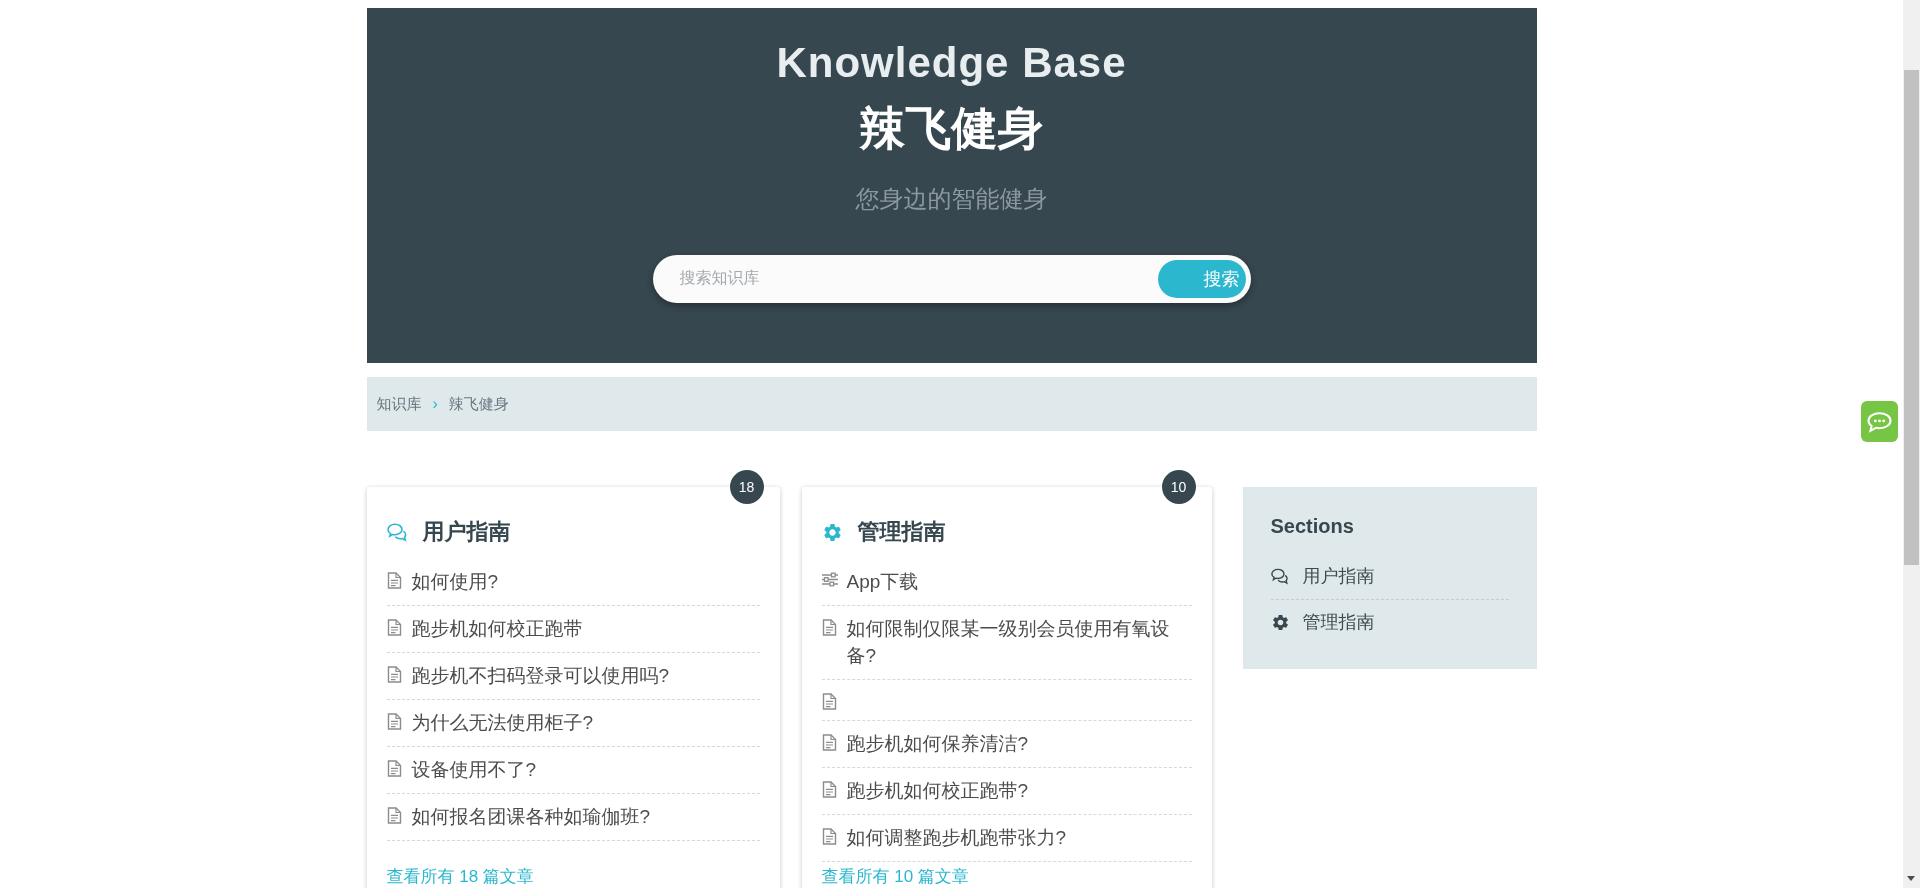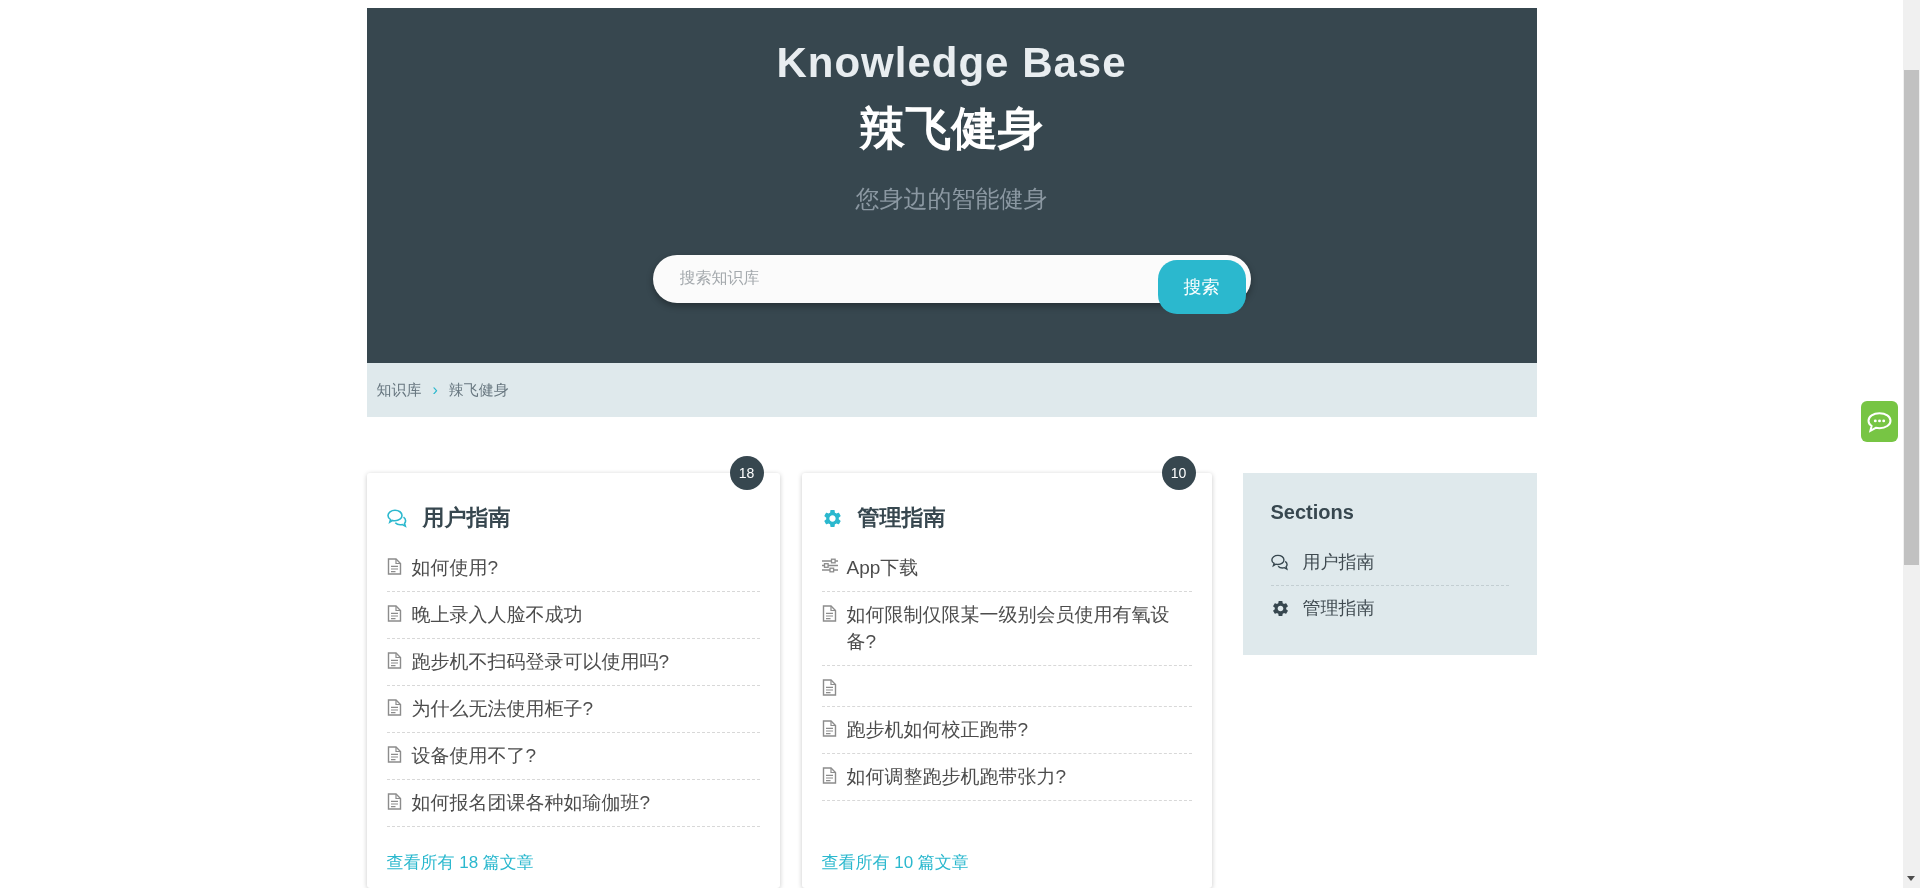--- a/index.html
+++ b/index.html
@@ -21,26 +21,26 @@
   .kb-title{margin:0;color:#e8edf0;font-size:42px;line-height:49px;font-weight:600;letter-spacing:1px;}
   .brand-title{margin:14px 0 0;color:#ffffff;font-size:46px;line-height:55px;font-weight:700;}
   .tagline{margin:28px 0 0;color:#8b98a2;font-size:24px;line-height:29px;}
 
   .searchbar{position:relative;width:598px;height:48px;margin:42px auto 0;
              background:#fbfbfb;border-radius:24px;box-shadow:0 3px 7px rgba(0,0,0,.33);}
   .searchbar input{position:absolute;left:25px;top:1px;height:44px;width:430px;border:0;outline:0;
                    background:transparent;font-size:16px;color:#555;
                    font-family:"Liberation Sans","DejaVu Sans",sans-serif;}
   .searchbar input::placeholder{color:#a4a9ad;}
-  .search-btn{position:absolute;right:5px;top:5px;height:54px;width:88px;border:0;border-radius:19px;
+  .search-btn{position:absolute;right:5px;top:5px;height:38px;width:88px;border:0;border-radius:19px;
               background:var(--c-accent);color:#fff;font-size:18px;cursor:pointer;
-              font-family:"Liberation Sans","DejaVu Sans",sans-serif;}
-
-  
-  .crumb-strip{width:1170px;margin:0 auto;height:54px;background:var(--c-panel_bg);}
+              font-family:"Liberation Sans","DejaVu Sans",sans-serif;text-align:right;}
+
+  
+  .crumb-strip{width:1170px;margin:14px auto;height:54px;background:var(--c-panel_bg);}
   .breadcrumb{display:flex;align-items:center;height:100%;padding-left:10px;font-size:15px;color:#67767f;}
   .breadcrumb a{color:#67767f;text-decoration:none;cursor:pointer;}
   .crumb-sep{color:var(--c-accent);margin:0 11px;font-size:16px;line-height:1;}
 
   
   .main{display:flex;margin-top:56px;align-items:flex-start;}
   .card{position:relative;width:413px;height:415px;background:#fff;border-radius:3px;
         box-shadow:0 1px 5px rgba(0,0,0,.22);padding:0 20px;display:flex;flex-direction:column;}
   .card.second{margin-left:22px;width:410px;}
   .badge{position:absolute;top:-17px;right:16px;width:34px;height:34px;border-radius:50%;
@@ -127,21 +127,21 @@
     <span class="row-title">如何使用?</span>
   </li>
           <li class="article-row">
     <span class="row-icon">
               <svg width="15" height="17" viewBox="0 0 15 17">
                 <path d="M1.5 1 h7.5 l4.5 4.5 v10.5 h-12 z" fill="none" stroke="currentColor" stroke-width="1.4"></path>
                 <path d="M9 1 v4.5 h4.5" fill="none" stroke="currentColor" stroke-width="1.2"></path>
                 <path d="M4 8.4 h7 M4 11 h7 M4 13.6 h4.5" fill="none" stroke="currentColor" stroke-width="1.2"></path>
               </svg>
             </span>
-    <span class="row-title">晚上录入人脸不成功</span>
+    <span class="row-title">跑步机如何校正跑带</span>
   </li>
           <li class="article-row">
     <span class="row-icon">
               <svg width="15" height="17" viewBox="0 0 15 17">
                 <path d="M1.5 1 h7.5 l4.5 4.5 v10.5 h-12 z" fill="none" stroke="currentColor" stroke-width="1.4"></path>
                 <path d="M9 1 v4.5 h4.5" fill="none" stroke="currentColor" stroke-width="1.2"></path>
                 <path d="M4 8.4 h7 M4 11 h7 M4 13.6 h4.5" fill="none" stroke="currentColor" stroke-width="1.2"></path>
               </svg>
             </span>
     <span class="row-title">跑步机不扫码登录可以使用吗?</span>
@@ -222,20 +222,30 @@
             </span>
   </li>
           <li class="article-row">
     <span class="row-icon">
               <svg width="15" height="17" viewBox="0 0 15 17">
                 <path d="M1.5 1 h7.5 l4.5 4.5 v10.5 h-12 z" fill="none" stroke="currentColor" stroke-width="1.4"></path>
                 <path d="M9 1 v4.5 h4.5" fill="none" stroke="currentColor" stroke-width="1.2"></path>
                 <path d="M4 8.4 h7 M4 11 h7 M4 13.6 h4.5" fill="none" stroke="currentColor" stroke-width="1.2"></path>
               </svg>
             </span>
+    <span class="row-title">跑步机如何保养清洁?</span>
+  </li>
+          <li class="article-row">
+    <span class="row-icon">
+              <svg width="15" height="17" viewBox="0 0 15 17">
+                <path d="M1.5 1 h7.5 l4.5 4.5 v10.5 h-12 z" fill="none" stroke="currentColor" stroke-width="1.4"></path>
+                <path d="M9 1 v4.5 h4.5" fill="none" stroke="currentColor" stroke-width="1.2"></path>
+                <path d="M4 8.4 h7 M4 11 h7 M4 13.6 h4.5" fill="none" stroke="currentColor" stroke-width="1.2"></path>
+              </svg>
+            </span>
     <span class="row-title">跑步机如何校正跑带?</span>
   </li>
           <li class="article-row">
     <span class="row-icon">
               <svg width="15" height="17" viewBox="0 0 15 17">
                 <path d="M1.5 1 h7.5 l4.5 4.5 v10.5 h-12 z" fill="none" stroke="currentColor" stroke-width="1.4"></path>
                 <path d="M9 1 v4.5 h4.5" fill="none" stroke="currentColor" stroke-width="1.2"></path>
                 <path d="M4 8.4 h7 M4 11 h7 M4 13.6 h4.5" fill="none" stroke="currentColor" stroke-width="1.2"></path>
               </svg>
             </span>

